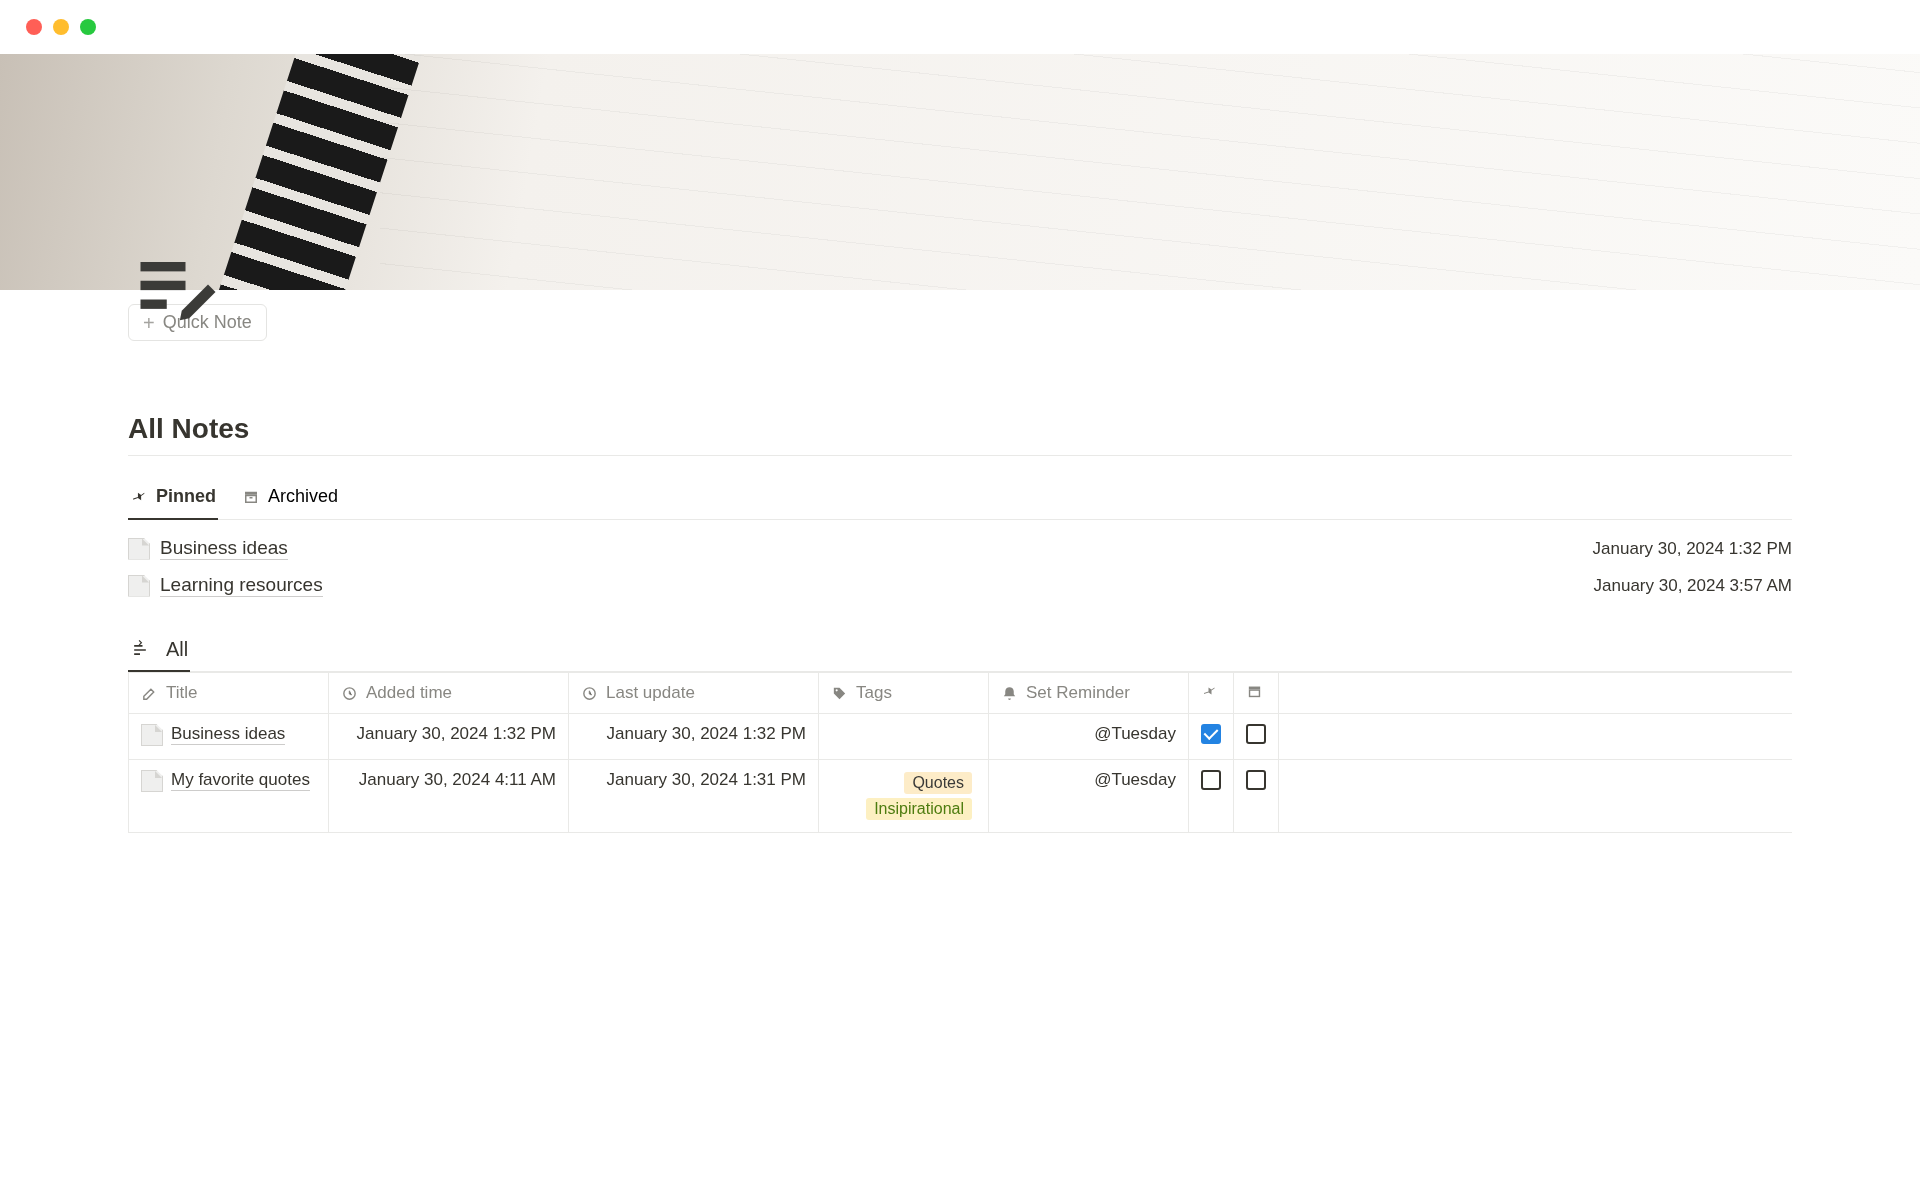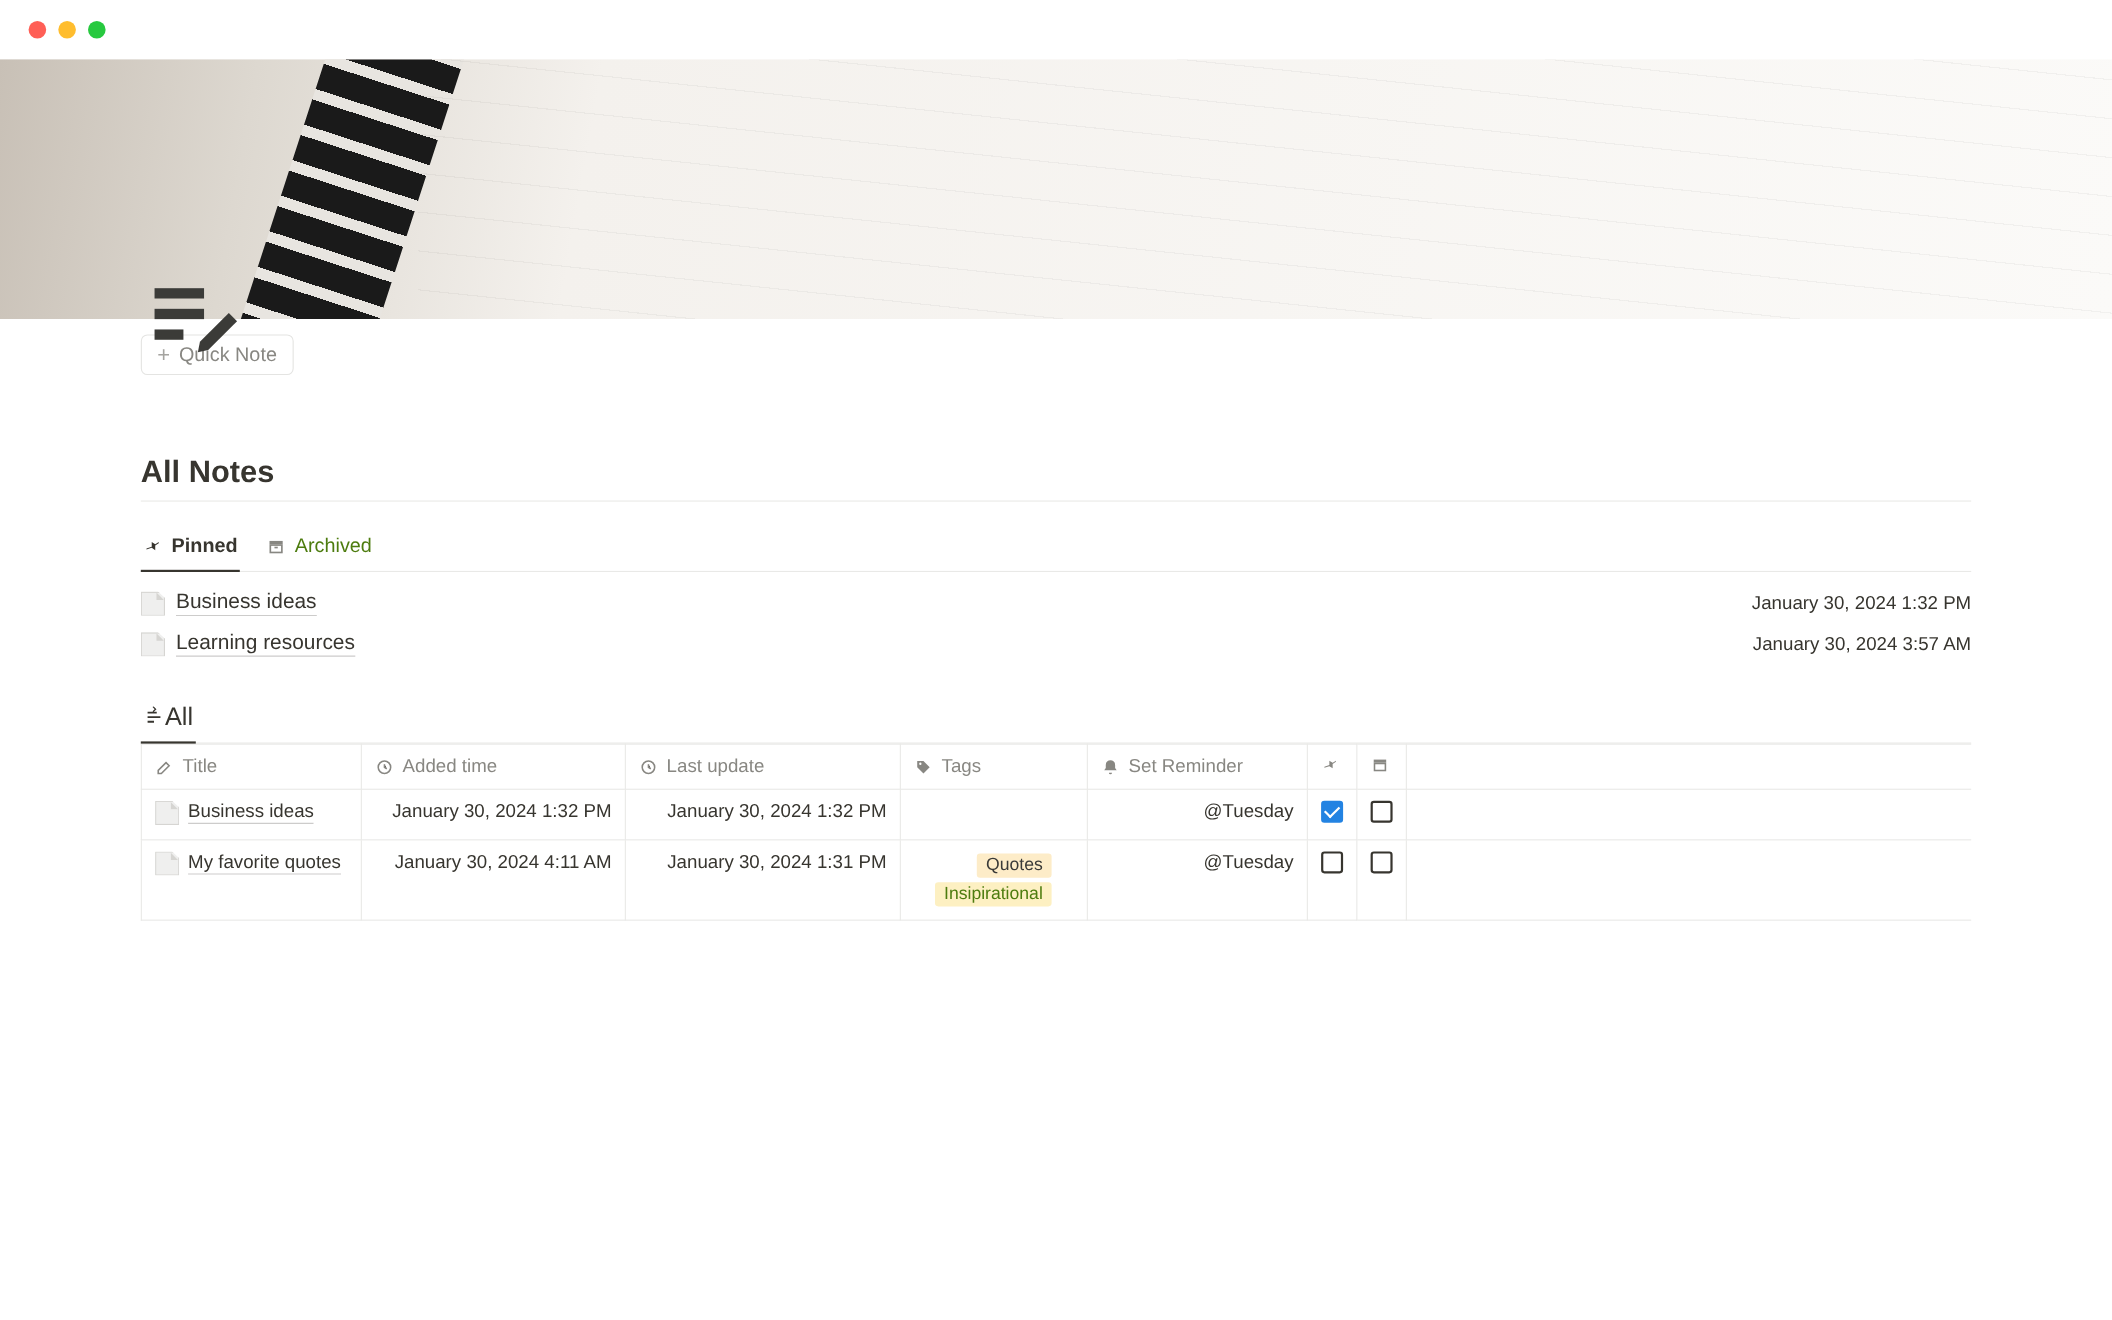--- a/index.html
+++ b/index.html
@@ -95,21 +95,21 @@
   gap: 22px;
   margin-top: 20px;
   border-bottom: 1px solid #e9e9e7;
 }
 .tab {
   display: flex;
   align-items: center;
   gap: 8px;
   padding: 10px 2px 12px;
   font-size: 18px;
-  color: #4d7c0f;
+  color: #000000;
   cursor: pointer;
   position: relative;
 }
 .tab.active { color: #37352f; font-weight: 600; }
 .tab.active::after {
   content: "";
   position: absolute;
   left: 0; right: 0; bottom: -1px;
   height: 2px; background: #37352f;
 }
@@ -136,23 +136,23 @@
   background:#d6d5d2;
   clip-path: polygon(0 0,100% 100%,0 100%);
 }
 
 .view-tabs {
   display:flex; gap:14px;
   margin-top: 26px;
   border-bottom: 1px solid #e9e9e7;
 }
 .view-tab {
-  display:flex; align-items:center; gap:0;
+  display:flex; align-items:center; gap:16px;
   padding: 8px 2px 10px;
-  font-size:23px; font-weight:500; color:#37352f;
+  font-size:20px; font-weight:500; color:#37352f;
   cursor:pointer; position:relative;
 }
 .view-tab.active::after{
   content:""; position:absolute; left:0; right:0; bottom:-1px;
   height:2px; background:#37352f;
 }
 .view-tab svg{width:20px;height:20px;}
 
 .table { width:100%; border-collapse:collapse; }
 .table th, .table td {
@@ -178,21 +178,21 @@
 .col-pin{width:40px;}
 .col-arch{width:40px;}
 .col-rest{border-right:none !important;}
 
 .cell-title{display:flex;align-items:flex-start;gap:8px;}
 .cell-title .title-text{border-bottom:1px solid rgba(55,53,47,0.25);}
 .reminder{color:#a5a4a0;}
 
 .tag{
   display:inline-block; padding:2px 8px; border-radius:3px;
-  font-size:16px; margin:2px 20px 2px 0;
+  font-size:16px; margin:2px 4px 2px 0;
 }
 .tag-orange{background:#fdecc8;color:#3a3a38;}
 .tag-yellow{background:#fdf0c2;color:#4d7c0f;}
 
 .checkbox{
   width:20px;height:20px;border:2px solid #37352f;border-radius:3px;
   display:inline-flex;align-items:center;justify-content:center;
   cursor:pointer;background:#fff;
 }
 .checkbox.checked{background:#2383e2;border-color:#2383e2;}

